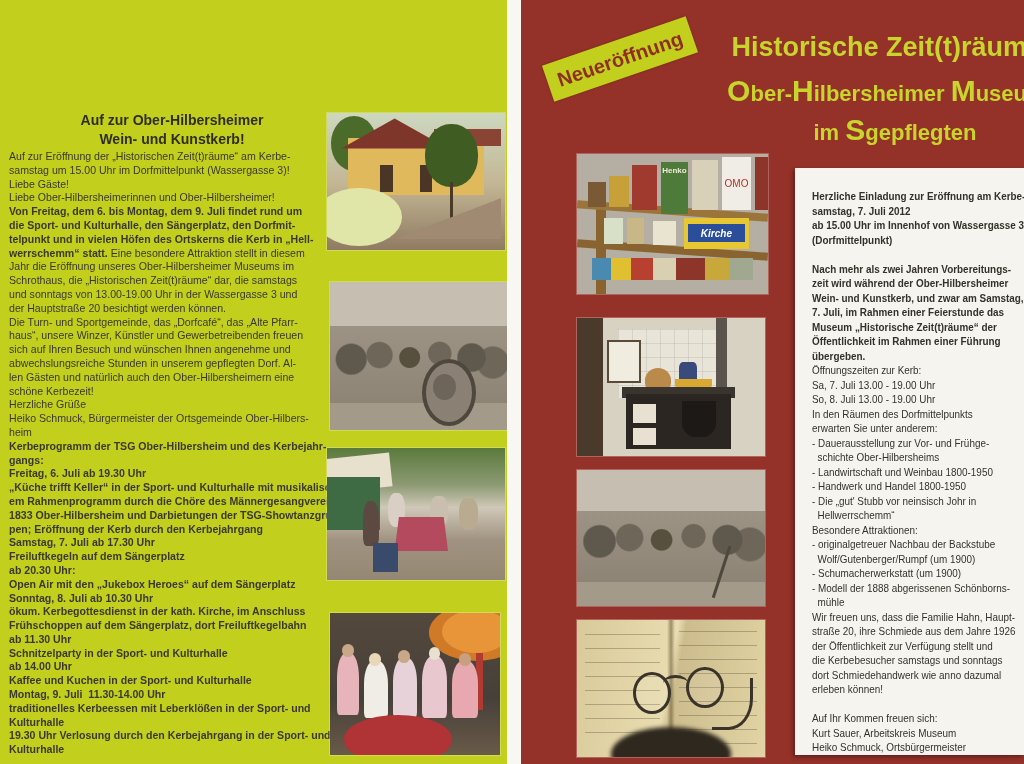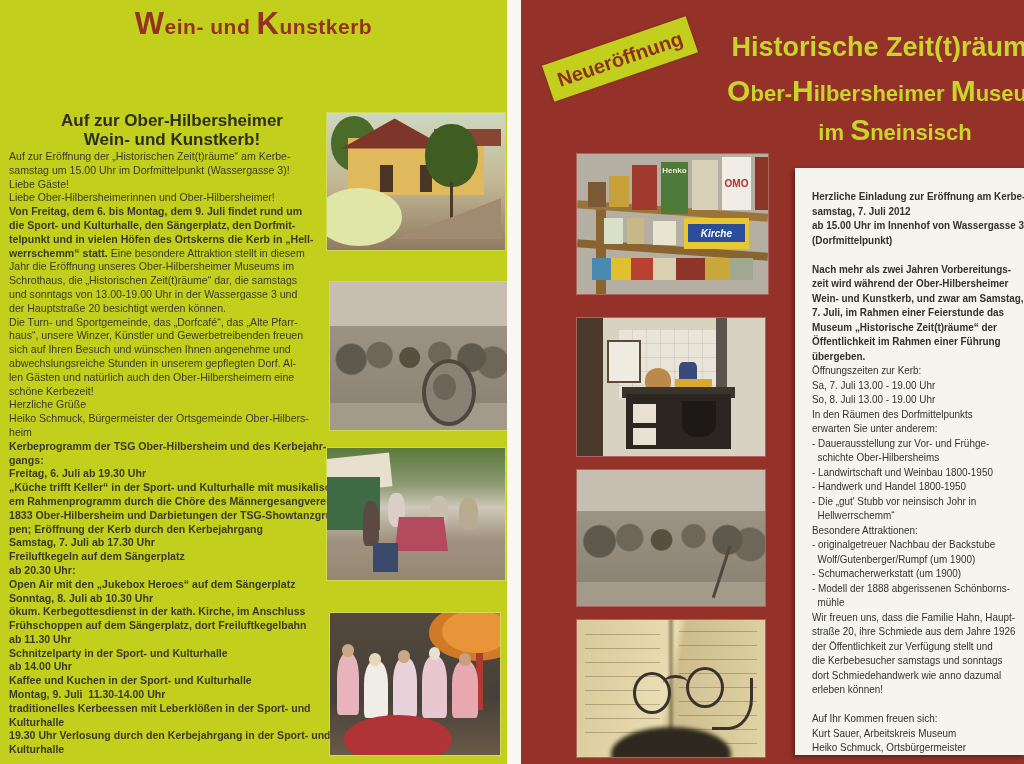--- a/index.html
+++ b/index.html
@@ -7,21 +7,21 @@
           font-family:"Liberation Sans",sans-serif;}
   
   .page-left{position:absolute;left:0;top:0;width:507px;height:764px;background:#c3cf1d;}
   .gutter{position:absolute;left:507px;top:0;width:14px;height:764px;background:#f8f7f2;}
   .page-right{position:absolute;left:521px;top:0;width:503px;height:764px;background:#943129;}
   
   .l-title{position:absolute;left:0;top:6px;width:507px;text-align:center;color:#943222;
            font-weight:bold;font-size:21px;line-height:36px;letter-spacing:.5px;}
   .l-title .seg-big{font-size:31px;}
   .l-head{position:absolute;left:4px;top:111px;width:336px;text-align:center;color:#2f2e21;
-          font-weight:bold;font-size:17px;line-height:19px;}
+          font-weight:bold;font-size:14px;line-height:19px;}
   
   .l-body{position:absolute;left:9px;top:150px;width:500px;color:#3b392c;font-size:11.5px;
           line-height:13.8px;transform:scaleX(.92);transform-origin:left top;white-space:pre;}
   .l-body .seg-bold{font-weight:bold;}
   .ln{white-space:pre;}
   
   .badge{position:absolute;left:544px;top:40px;width:152px;height:38px;background:#c3cf1d;
          transform:rotate(-19deg);transform-origin:center;display:flex;align-items:center;
          justify-content:center;color:#8f2f23;font-weight:bold;font-size:20px;box-shadow:0 0 2px rgba(0,0,0,.3);}
   .r-title1{position:absolute;right:-3px;top:32px;color:#c9d42c;font-weight:bold;font-size:27px;white-space:nowrap;}
@@ -95,21 +95,21 @@
   .r1{background:#b5afa3;}
   .r1 .shelfbar1{left:0;top:38%;width:100%;height:6%;background:#9a7438;transform:rotate(4deg);}
   .r1 .shelfbar2{left:0;top:66%;width:100%;height:6%;background:#8a6430;transform:rotate(4deg);}
   .r1 .post{left:10%;top:30%;width:5%;height:70%;background:#8a6430;}
   .r1 .b1{left:6%;top:20%;width:9%;height:18%;background:#7a5a34;}
   .r1 .b2{left:17%;top:16%;width:10%;height:22%;background:#c8a03a;}
   .r1 .b3{left:29%;top:8%;width:13%;height:32%;background:#a03a2e;}
   .r1 .b4{left:44%;top:6%;width:14%;height:34%;background:#4e7a3a;color:#f0ecd8;font-size:8px;font-weight:bold;
           display:flex;align-items:flex-start;justify-content:center;padding-top:4px;position:absolute;}
   .r1 .b5{left:60%;top:4%;width:14%;height:36%;background:#d8d0b8;}
-  .r1 .b6{left:76%;top:2%;width:15%;height:38%;background:#f0ede6;color:#b03028;font-size:10px;font-weight:bold;
+  .r1 .b6{left:76%;top:2%;width:15%;height:38%;background:#f0ede6;color:#b03028;font-size:10px;font-weight:normal;
           display:flex;align-items:center;justify-content:center;position:absolute;}
   .r1 .b7{left:93%;top:2%;width:10%;height:38%;background:#8d3528;}
   .r1 .soleil{left:56%;top:46%;width:34%;height:22%;background:#e8c832;position:absolute;}
   .r1 .soleil-band{left:58%;top:50%;width:30%;height:13%;background:#2a4e9a;color:#fff;font-size:10px;
           font-style:italic;font-weight:bold;display:flex;align-items:center;justify-content:center;position:absolute;}
   .r1 .row2a{left:14%;top:46%;width:10%;height:18%;background:#d8e0c8;}
   .r1 .row2b{left:26%;top:46%;width:9%;height:18%;background:#c8b888;}
   .r1 .row2c{left:40%;top:48%;width:12%;height:17%;background:#e8e4d0;}
   .r1 .row3{left:8%;top:74%;width:84%;height:16%;background:
       linear-gradient(90deg,#4a8ab0 0 12%,#e0c030 12% 24%,#b84030 24% 38%,#d8d0b0 38% 52%,#8d3528 52% 70%,#c8a83a 70% 85%,#a0a890 85% 100%);}
@@ -143,21 +143,20 @@
   .r4 .arm{left:72%;top:42%;width:20%;height:36%;border-right:3px solid #3a332a;border-bottom:3px solid #3a332a;border-radius:0 0 60% 0;}
 </style>
 </head>
 <body>
 
 <div id="screen">
 
   <div class="page-left">
 
     <div class="l-title">
-      <div><span class="seg-big">W</span><span>ein- und </span><span class="seg-big">K</span><span>unstkerb</span></div>
     </div>
 
     <div class="l-head">
       <div>Auf zur Ober-Hilbersheimer</div>
       <div>Wein- und Kunstkerb!</div>
     </div>
 
     <div class="l-body"><div class="ln">Auf zur Eröffnung der „Historischen Zeit(t)räume“ am Kerbe-</div><div class="ln">samstag um 15.00 Uhr im Dorfmittelpunkt (Wassergasse 3)!</div><div class="ln">Liebe Gäste!</div><div class="ln">Liebe Ober-Hilbersheimerinnen und Ober-Hilbersheimer!</div><div class="ln"><span class="seg-bold">Von Freitag, dem 6. bis Montag, dem 9. Juli findet rund um</span></div><div class="ln"><span class="seg-bold">die Sport- und Kulturhalle, den Sängerplatz, den Dorfmit-</span></div><div class="ln"><span class="seg-bold">telpunkt und in vielen Höfen des Ortskerns die Kerb in „Hell-</span></div><div class="ln"><span class="seg-bold">werrschemm“ statt.</span><span> Eine besondere Attraktion stellt in diesem</span></div><div class="ln">Jahr die Eröffnung unseres Ober-Hilbersheimer Museums im</div><div class="ln">Schrothaus, die „Historischen Zeit(t)räume“ dar, die samstags</div><div class="ln">und sonntags von 13.00-19.00 Uhr in der Wassergasse 3 und</div><div class="ln">der Hauptstraße 20 besichtigt werden können.</div><div class="ln">Die Turn- und Sportgemeinde, das „Dorfcafé“, das „Alte Pfarr-</div><div class="ln">haus“, unsere Winzer, Künstler und Gewerbetreibenden freuen</div><div class="ln">sich auf Ihren Besuch und wünschen Ihnen angenehme und</div><div class="ln">abwechslungsreiche Stunden in unserem gepflegten Dorf. Al-</div><div class="ln">len Gästen und natürlich auch den Ober-Hilbersheimern eine</div><div class="ln">schöne Kerbezeit!</div><div class="ln">Herzliche Grüße</div><div class="ln">Heiko Schmuck, Bürgermeister der Ortsgemeinde Ober-Hilbers-</div><div class="ln">heim</div><div class="ln"><span class="seg-bold">Kerbeprogramm der TSG Ober-Hilbersheim und des Kerbejahr-</span></div><div class="ln"><span class="seg-bold">gangs:</span></div><div class="ln"><span class="seg-bold">Freitag, 6. Juli ab 19.30 Uhr</span></div><div class="ln"><span class="seg-bold">„Küche trifft Keller“ in der Sport- und Kulturhalle mit musikalisch-</span></div><div class="ln"><span class="seg-bold">em Rahmenprogramm durch die Chöre des Männergesangvereins</span></div><div class="ln"><span class="seg-bold">1833 Ober-Hilbersheim und Darbietungen der TSG-Showtanzgrup-</span></div><div class="ln"><span class="seg-bold">pen; Eröffnung der Kerb durch den Kerbejahrgang</span></div><div class="ln"><span class="seg-bold">Samstag, 7. Juli ab 17.30 Uhr</span></div><div class="ln"><span class="seg-bold">Freiluftkegeln auf dem Sängerplatz</span></div><div class="ln"><span class="seg-bold">ab 20.30 Uhr:</span></div><div class="ln"><span class="seg-bold">Open Air mit den „Jukebox Heroes“ auf dem Sängerplatz</span></div><div class="ln"><span class="seg-bold">Sonntag, 8. Juli ab 10.30 Uhr</span></div><div class="ln"><span class="seg-bold">ökum. Kerbegottesdienst in der kath. Kirche, im Anschluss</span></div><div class="ln"><span class="seg-bold">Frühschoppen auf dem Sängerplatz, dort Freiluftkegelbahn</span></div><div class="ln"><span class="seg-bold">ab 11.30 Uhr</span></div><div class="ln"><span class="seg-bold">Schnitzelparty in der Sport- und Kulturhalle</span></div><div class="ln"><span class="seg-bold">ab 14.00 Uhr</span></div><div class="ln"><span class="seg-bold">Kaffee und Kuchen in der Sport- und Kulturhalle</span></div><div class="ln"><span class="seg-bold">Montag, 9. Juli  11.30-14.00 Uhr</span></div><div class="ln"><span class="seg-bold">traditionelles Kerbeessen mit Leberklößen in der Sport- und</span></div><div class="ln"><span class="seg-bold">Kulturhalle</span></div><div class="ln"><span class="seg-bold">19.30 Uhr Verlosung durch den Kerbejahrgang in der Sport- und</span></div><div class="ln"><span class="seg-bold">Kulturhalle</span></div></div>
 
     <div class="photo p1" style="left:327px;top:113px;width:178px;height:137px;">
@@ -211,21 +210,21 @@
   </div>
 
   <div class="gutter"></div>
 
   <div class="page-right"></div>
 
   <div class="badge">Neueröffnung</div>
 
   <div class="r-title1">Historische Zeit(t)räum</div>
   <div class="r-title2"><span class="seg-big">O</span><span>ber-</span><span class="seg-big">H</span><span>ilbersheimer </span><span class="seg-big">M</span><span>useu</span></div>
-  <div class="r-title3"><span>im </span><span class="seg-big">S</span><span>neinsisch</span></div>
+  <div class="r-title3"><span>im </span><span class="seg-big">S</span><span>gepflegten</span></div>
 
   <div class="photo r1" style="left:577px;top:154px;width:191px;height:140px;">
     <div class="post"></div>
       <div class="shelfbar1"></div>
       <div class="shelfbar2"></div>
     <div class="b1"></div>
       <div class="b2"></div>
       <div class="b3"></div>
     <div class="b4">Henko</div>
     <div class="b5"></div>

